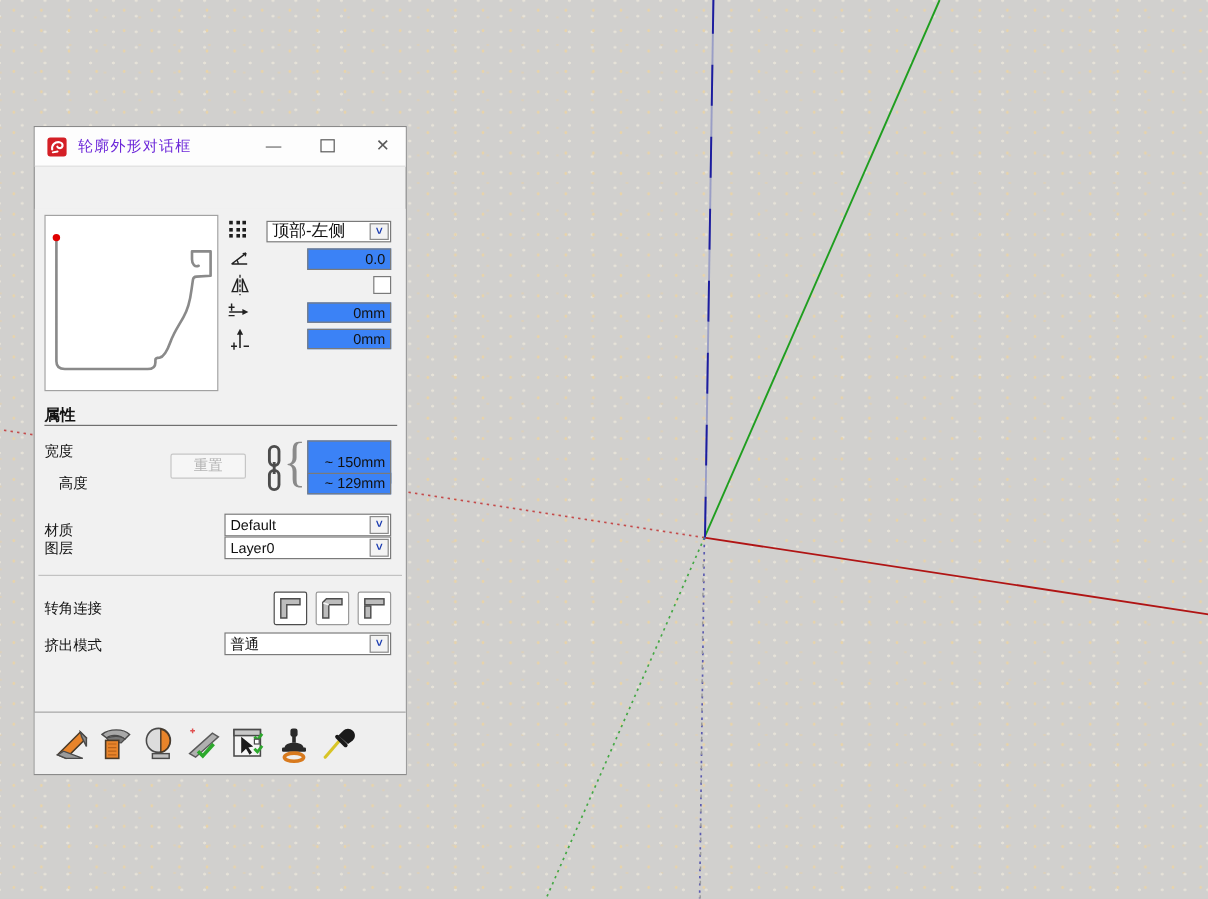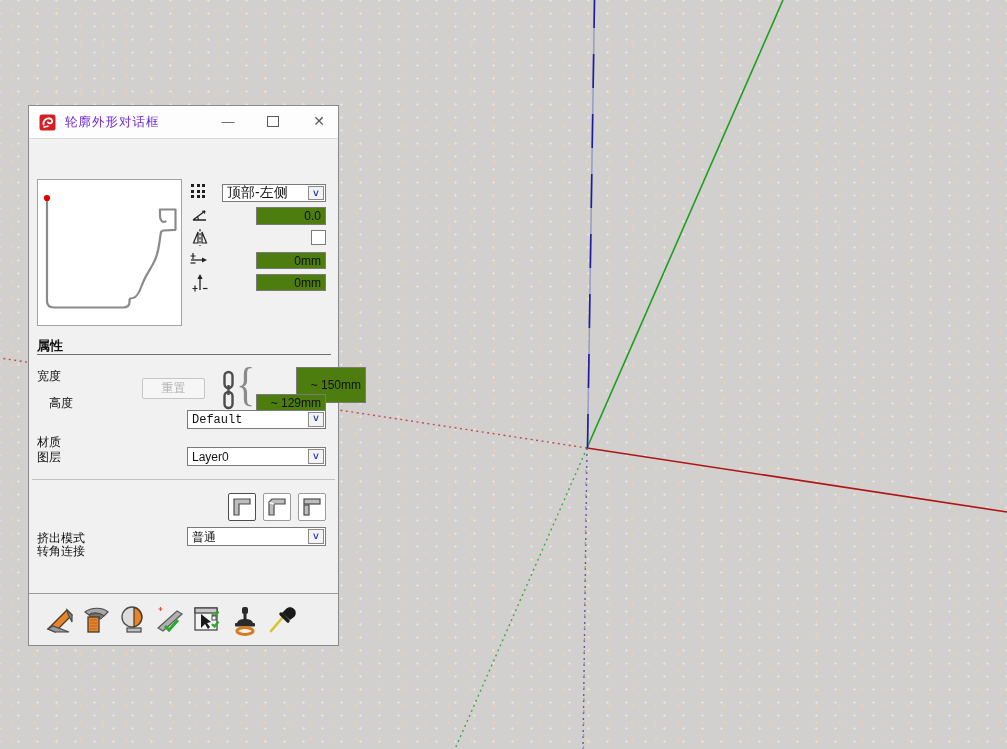--- a/index.html
+++ b/index.html
@@ -43,21 +43,21 @@
   .dots-grid{position:absolute;left:162px;top:10px;width:16px;height:16px;
              display:grid;grid-template-columns:repeat(3,3px);grid-template-rows:repeat(3,3px);gap:2.5px;}
   .dots-grid i{background:#1e1e1e;}
   .combo{position:absolute;background:#fff;border:1px solid #7a7a7a;box-sizing:border-box;}
   .combo .combo-label{position:absolute;left:4px;top:50%;transform:translateY(-50%);
                       font-size:14px;color:#111;white-space:nowrap;}
   .combo .combo-arrow{position:absolute;right:1px;top:1px;bottom:1px;width:16px;border:1px solid #8a8a8a;
                       background:#f3f3f3;display:flex;align-items:center;justify-content:center;
                       font-size:10px;color:#1a3bb0;font-weight:bold;box-sizing:border-box;}
   .combo-anchor{left:193px;top:10px;width:104px;height:18px;}
-  .num-input{position:absolute;border:1px solid #7a7a7a;background:#4d7c0f;font-size:12px;color:#111;
+  .num-input{position:absolute;border:1px solid #7a7a7a;background:#3b82f6;font-size:12px;color:#111;
              text-align:right;padding:0 4px;font-family:inherit;box-sizing:border-box;}
   .inp-rot{left:227px;top:33px;width:70px;height:18px;}
   .chk-flip{position:absolute;left:282px;top:56px;width:13px;height:13px;border:1px solid #7a7a7a;background:#fff;}
   .inp-offx{left:227px;top:78px;width:70px;height:17px;}
   .inp-offy{left:227px;top:100px;width:70px;height:17px;}
   .mini-icon{position:absolute;color:#222;}
   .ic-angle{left:163px;top:33px;}
   .ic-flip{left:163px;top:54px;}
   .ic-offx{left:161px;top:78px;}
   .ic-offy{left:163px;top:99px;}
@@ -66,29 +66,29 @@
   .rule1{position:absolute;left:8px;right:7px;top:180px;height:0;border-top:1px solid #6f6f6f;}
   .lbl{position:absolute;font-size:12px;color:#111;}
   .lbl-width{left:8px;top:194px;}
   .lbl-height{left:20px;top:221px;}
   .reset-btn{position:absolute;left:113px;top:204px;width:63px;height:21px;background:#f6f6f6;
              border:1px solid #c6c6c6;border-radius:2px;color:#b3b3b3;font-size:12px;
              display:flex;align-items:center;justify-content:center;font-family:inherit;}
   .chain-svg{position:absolute;left:193px;top:196px;}
   .brace{position:absolute;left:207px;top:188px;font-size:40px;color:#8a8a8a;
          font-family:"Liberation Serif",serif;transform:scaleY(1.15);line-height:46px;}
-  .inp-width{left:227px;top:193px;width:70px;height:36px;margin-left:40px;}
+  .inp-width{left:227px;top:193px;width:70px;height:36px;}
   .inp-height{left:227px;top:220px;width:70px;height:18px;}
   .lbl-material{left:8px;top:260px;}
-  .combo-material{left:158px;top:236px;width:139px;height:19px;font-family:Liberation Mono, monospace;}
+  .combo-material{left:158px;top:254px;width:139px;height:19px;}
   .lbl-layer{left:8px;top:275px;}
   .combo-layer{left:158px;top:273px;width:139px;height:19px;padding-left:28px;}
   .combo-wide .combo-label{font-size:12px;}
   .rule2{position:absolute;left:3px;right:3px;top:305px;border-top:1px solid #c2c2c2;}
-  .lbl-corner{left:8px;top:325px;margin-top:44px;}
+  .lbl-corner{left:8px;top:325px;}
   .corner-btn{position:absolute;top:319px;width:28px;height:28px;background:#fff;border:1px solid #9a9a9a;
               border-radius:2px;display:flex;align-items:center;justify-content:center;padding:0;}
   .corner-1{left:199px;border:1px solid #4d4d4d;}
   .corner-2{left:234px;}
   .corner-3{left:269px;}
   .lbl-extrude{left:8px;top:356px;}
   .combo-extrude{left:158px;top:353px;width:139px;height:19px;}
   .rule3{position:absolute;left:0;right:0;top:419px;border-top:1px solid #9a9a9a;}
   .tool-row{position:absolute;left:0;right:0;top:420px;bottom:0;background:#efefef;
             display:flex;align-items:center;padding-left:14px;gap:3px;}

